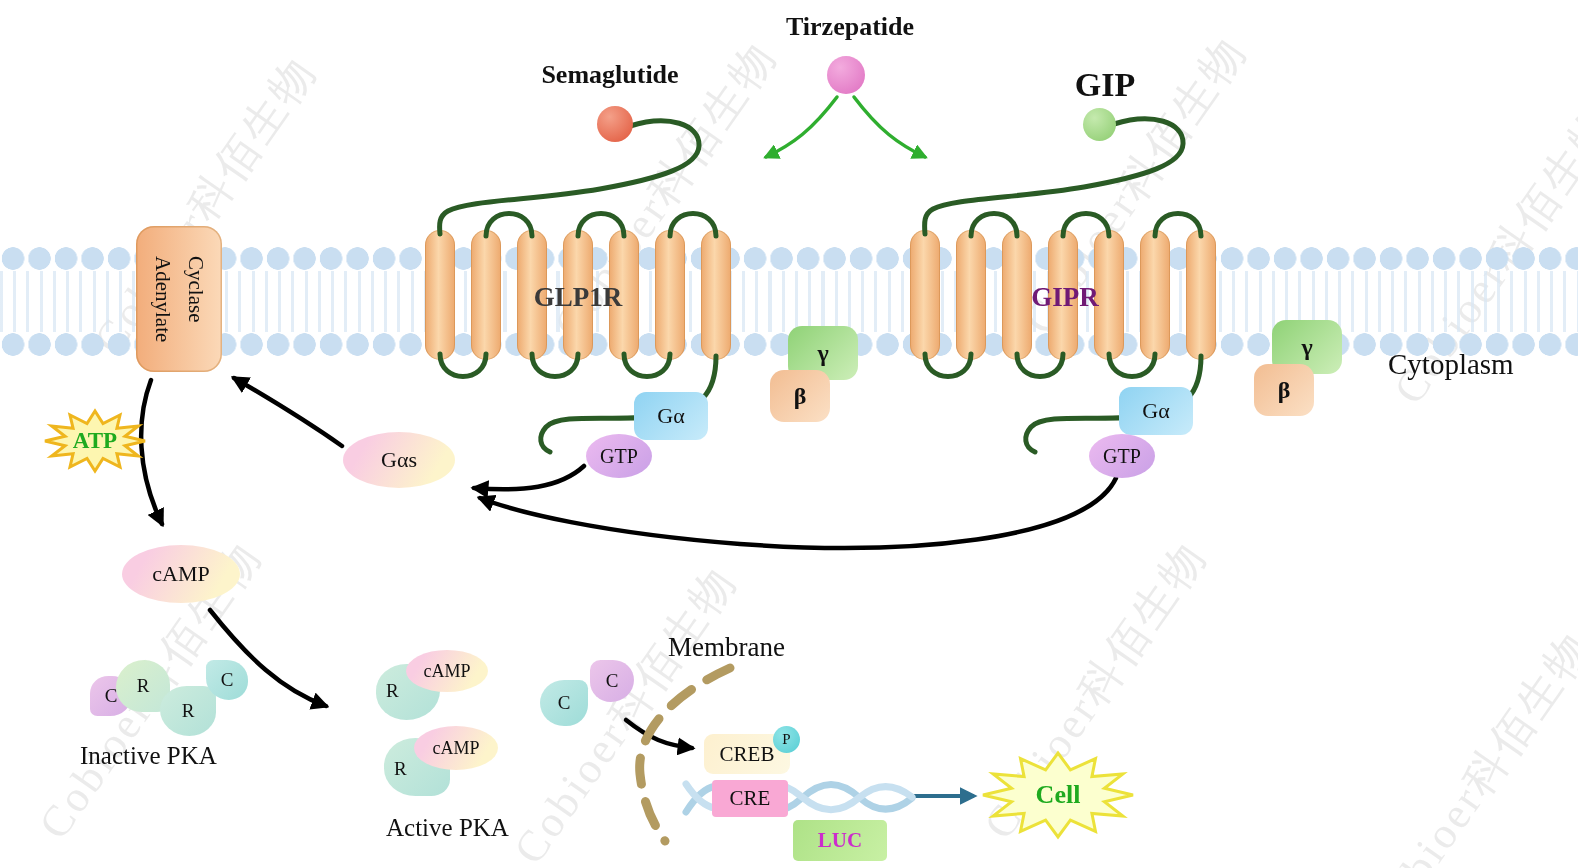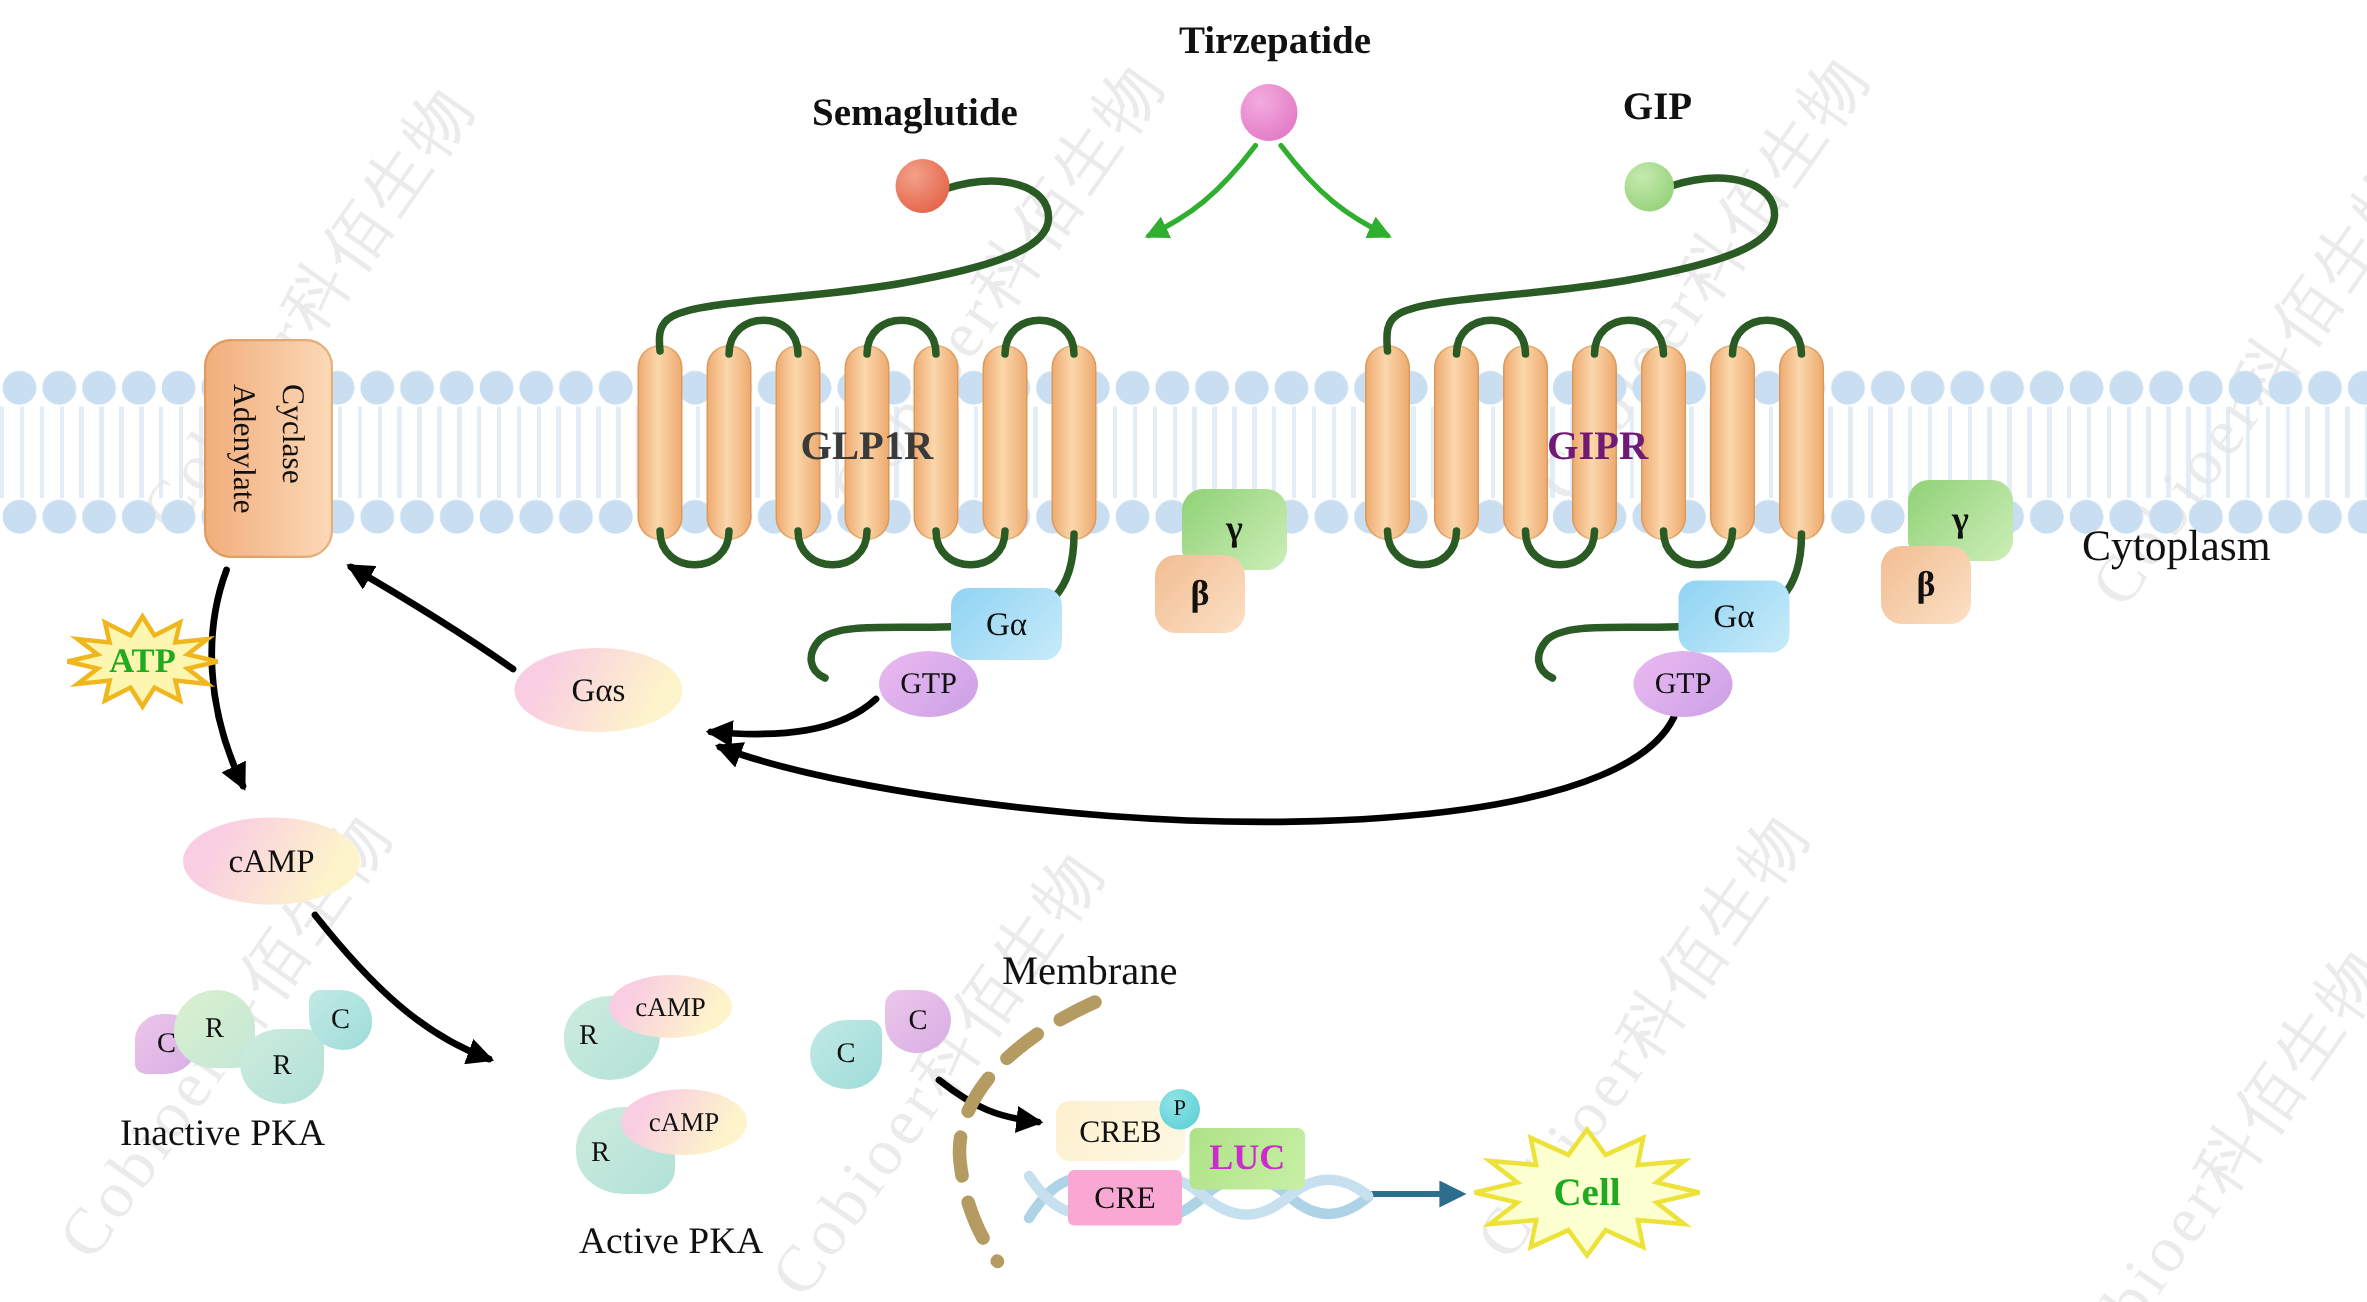--- a/index.html
+++ b/index.html
@@ -143,21 +143,21 @@
 
     <polygon points="1133,795 1104.4,801.7 1122.9,816 1091.9,813.4 1095.5,831.4 1070.4,820.1 1058,837 1045.6,820.1 1020.5,831.4 1024.1,813.4 993.1,816 1011.6,801.7 983,795 1011.6,788.3 993.1,774 1024.1,776.6 1020.5,758.6 1045.6,769.9 1058,753 1070.4,769.9 1095.5,758.6 1091.9,776.6 1122.9,774 1104.4,788.3" fill="#fcffcf" stroke="#ece23a" stroke-width="3"></polygon>
   </svg>
 
   <div class="lbl ctr bold" style="left:760px;top:12px;width:180px;height:30px;font-size:26px">Tirzepatide</div>
   <div class="shape ell" style="left:827px;top:56px;width:38px;height:38px;background:radial-gradient(circle at 35% 30%,#f3abde,#de6fc0)"></div>
 
   <div class="lbl ctr bold" style="left:520px;top:60px;width:180px;height:30px;font-size:26px">Semaglutide</div>
   <div class="shape ell" style="left:597px;top:106px;width:36px;height:36px;background:radial-gradient(circle at 35% 30%,#f4a089,#e05539)"></div>
 
-  <div class="lbl ctr bold" style="left:1060px;top:56px;width:90px;height:30px;font-size:26px">GIP</div>
+  <div class="lbl ctr bold" style="left:1060px;top:70px;width:90px;height:30px;font-size:34px">GIP</div>
   <div class="shape ell" style="left:1083px;top:108px;width:33px;height:33px;background:radial-gradient(circle at 35% 30%,#c5eaae,#8bcb6d)"></div>
 
   <div class="lbl" style="left:1388px;top:348px;font-size:29px">Cytoplasm</div>
 
   <div class="lbl ctr bold" style="left:513px;top:281px;width:130px;height:32px;font-size:27px;color:#3a3a3a">GLP1R</div>
   <div class="lbl ctr bold" style="left:1000px;top:281px;width:130px;height:32px;font-size:27px;color:#701a75">GIPR</div>
 
   <div class="acbox">
     <div class="vt">
       <span style="display:block">Adenylate</span>
@@ -201,17 +201,17 @@
 
   <div class="blob blob-cteal" style="left:540px;top:680px;width:48px;height:46px;border-radius:55% 20% 50% 55%">C</div>
   <div class="blob blob-cpurple" style="left:590px;top:660px;width:44px;height:42px;border-radius:25% 50% 55% 50%">C</div>
 
   <div class="lbl" style="left:668px;top:632px;font-size:27px">Membrane</div>
 
   <div class="shape crebbox" style="left:704px;top:734px;width:86px;height:40px;font-size:21px">CREB</div>
   <div class="shape pcircle" style="left:773px;top:726px;width:27px;height:27px;font-size:15px;z-index:5">P</div>
 
   <div class="shape crebx" style="left:712px;top:780px;width:76px;height:37px;font-size:21px">CRE</div>
-  <div class="shape lucbox bold magenta-text" style="left:793px;top:752px;width:77px;height:41px;font-size:24px">LUC</div>
+  <div class="shape lucbox bold magenta-text" style="left:793px;top:820px;width:94px;height:41px;font-size:21px">LUC</div>
 
   <div class="lbl ctr bold green-text" style="left:1008px;top:780px;width:100px;height:30px;font-size:26px">Cell</div>
 
 </div>
 
 </body></html>

